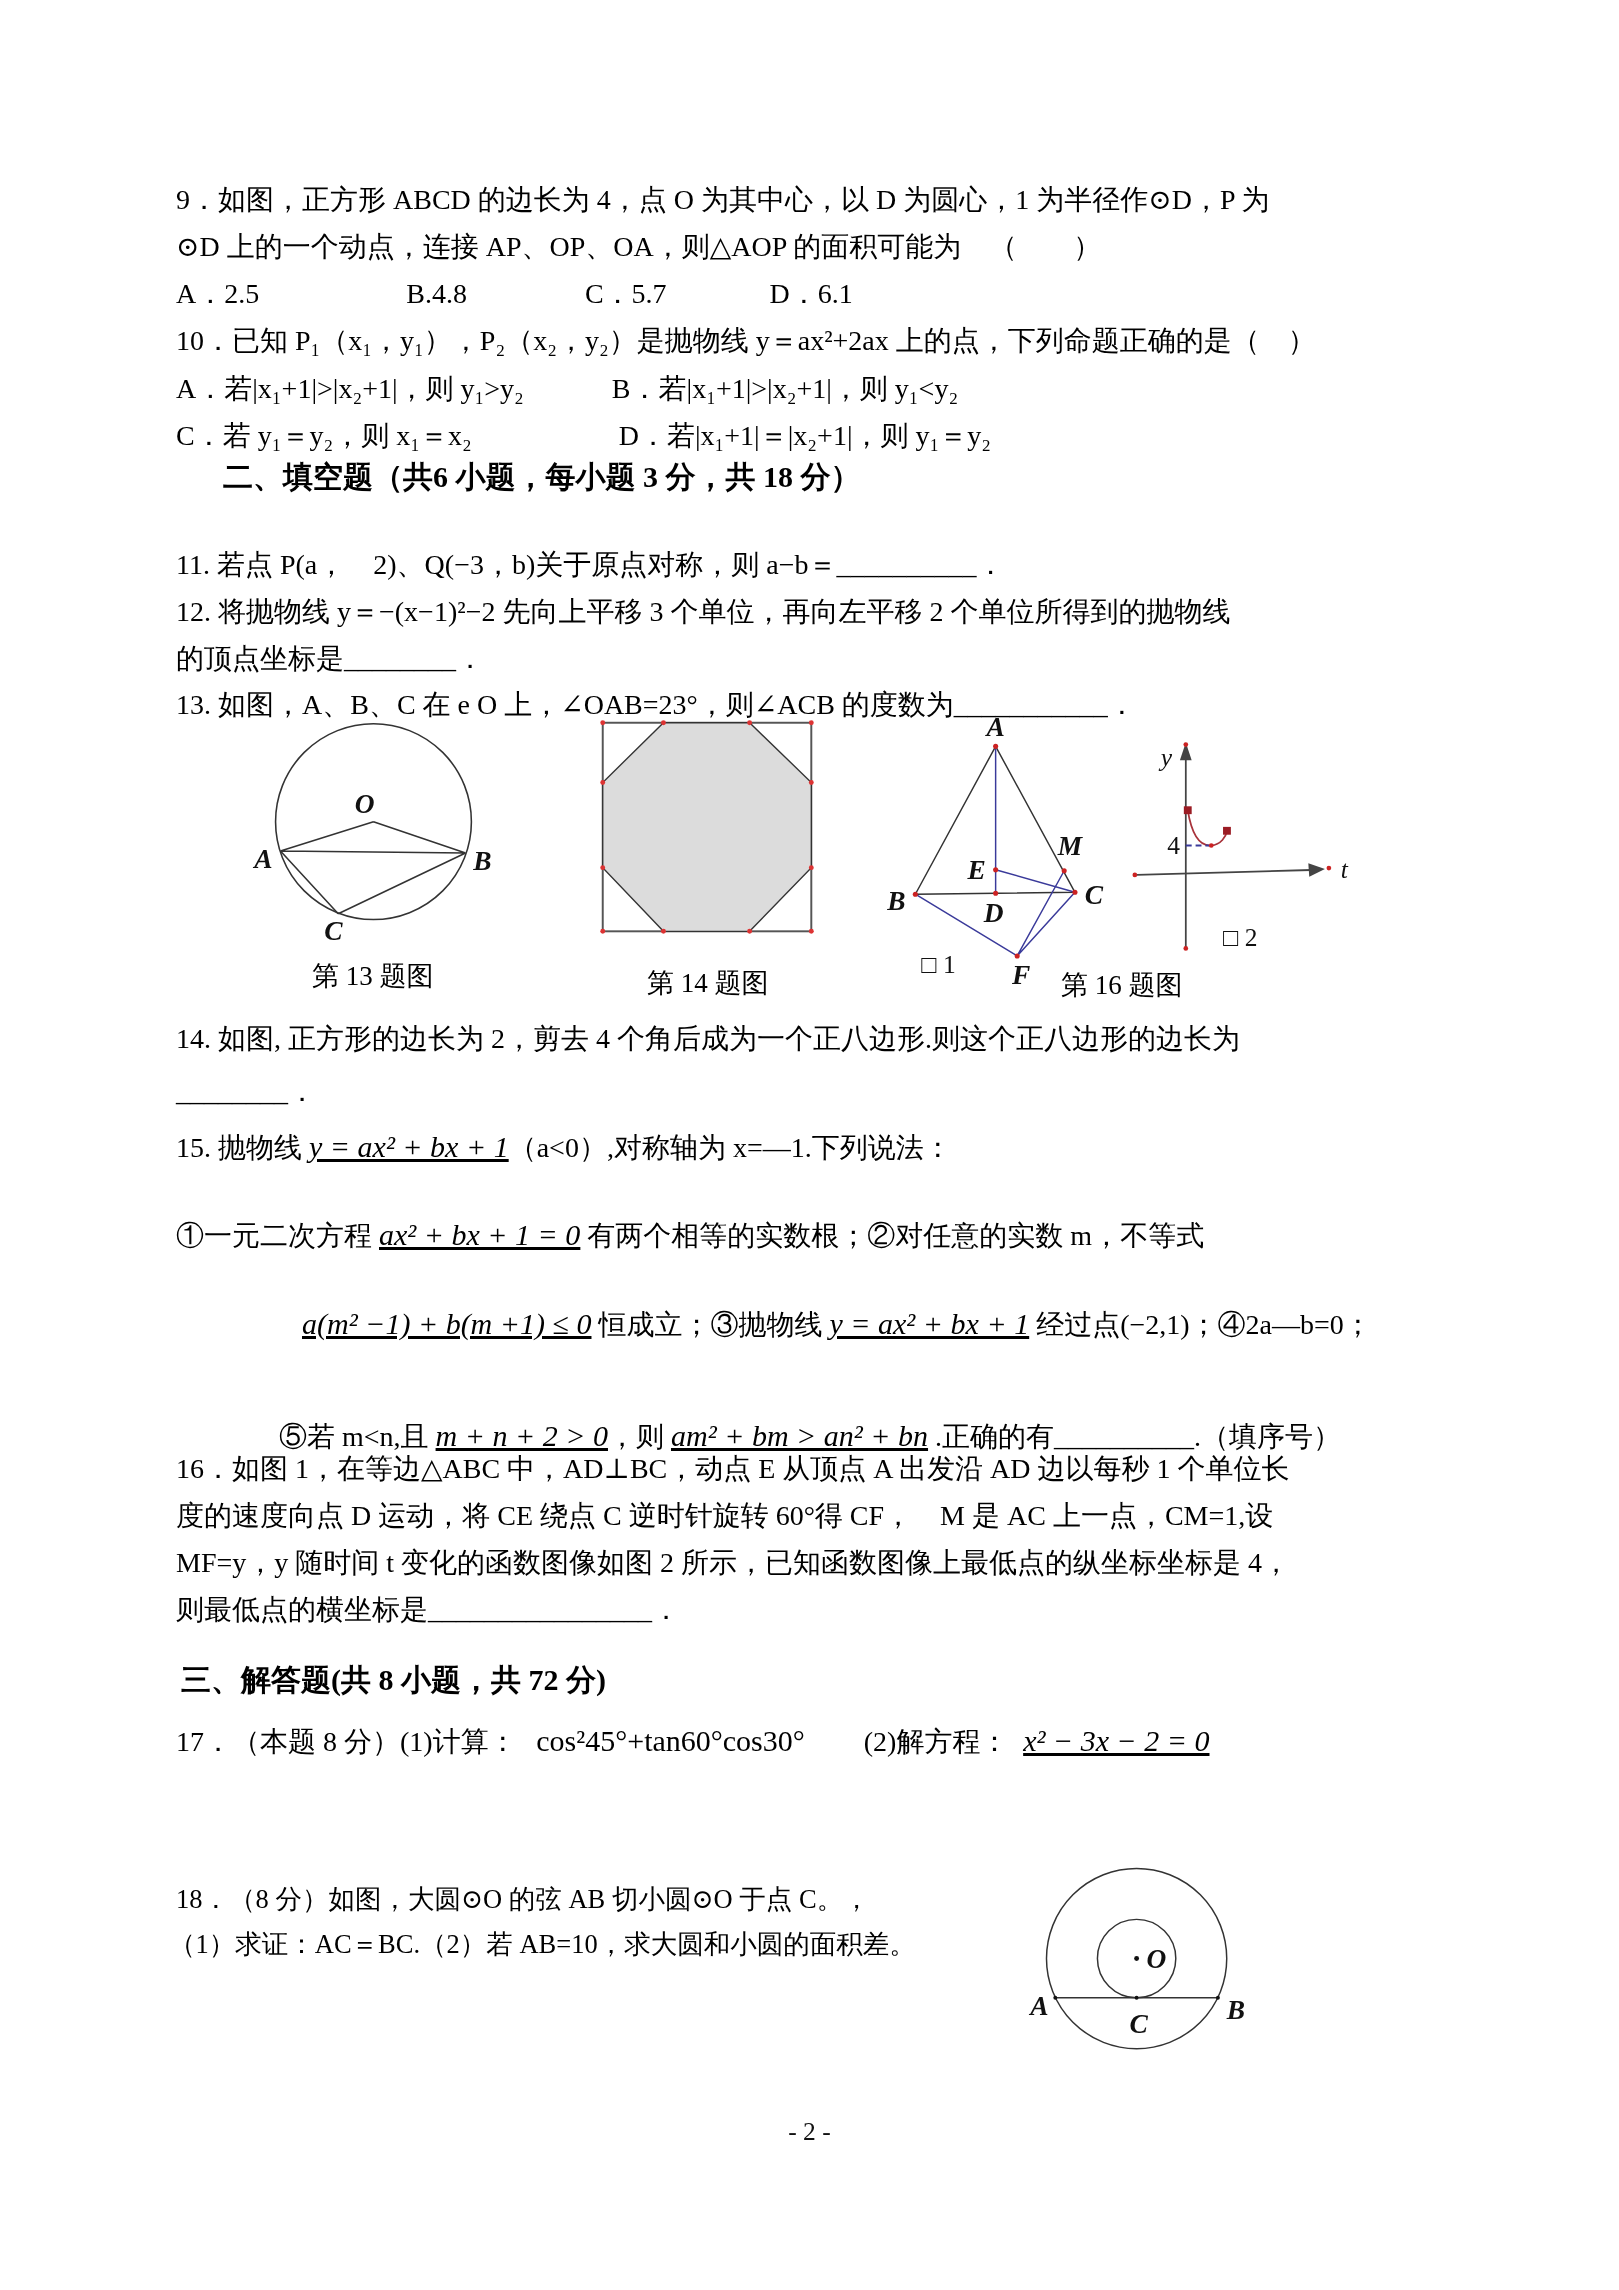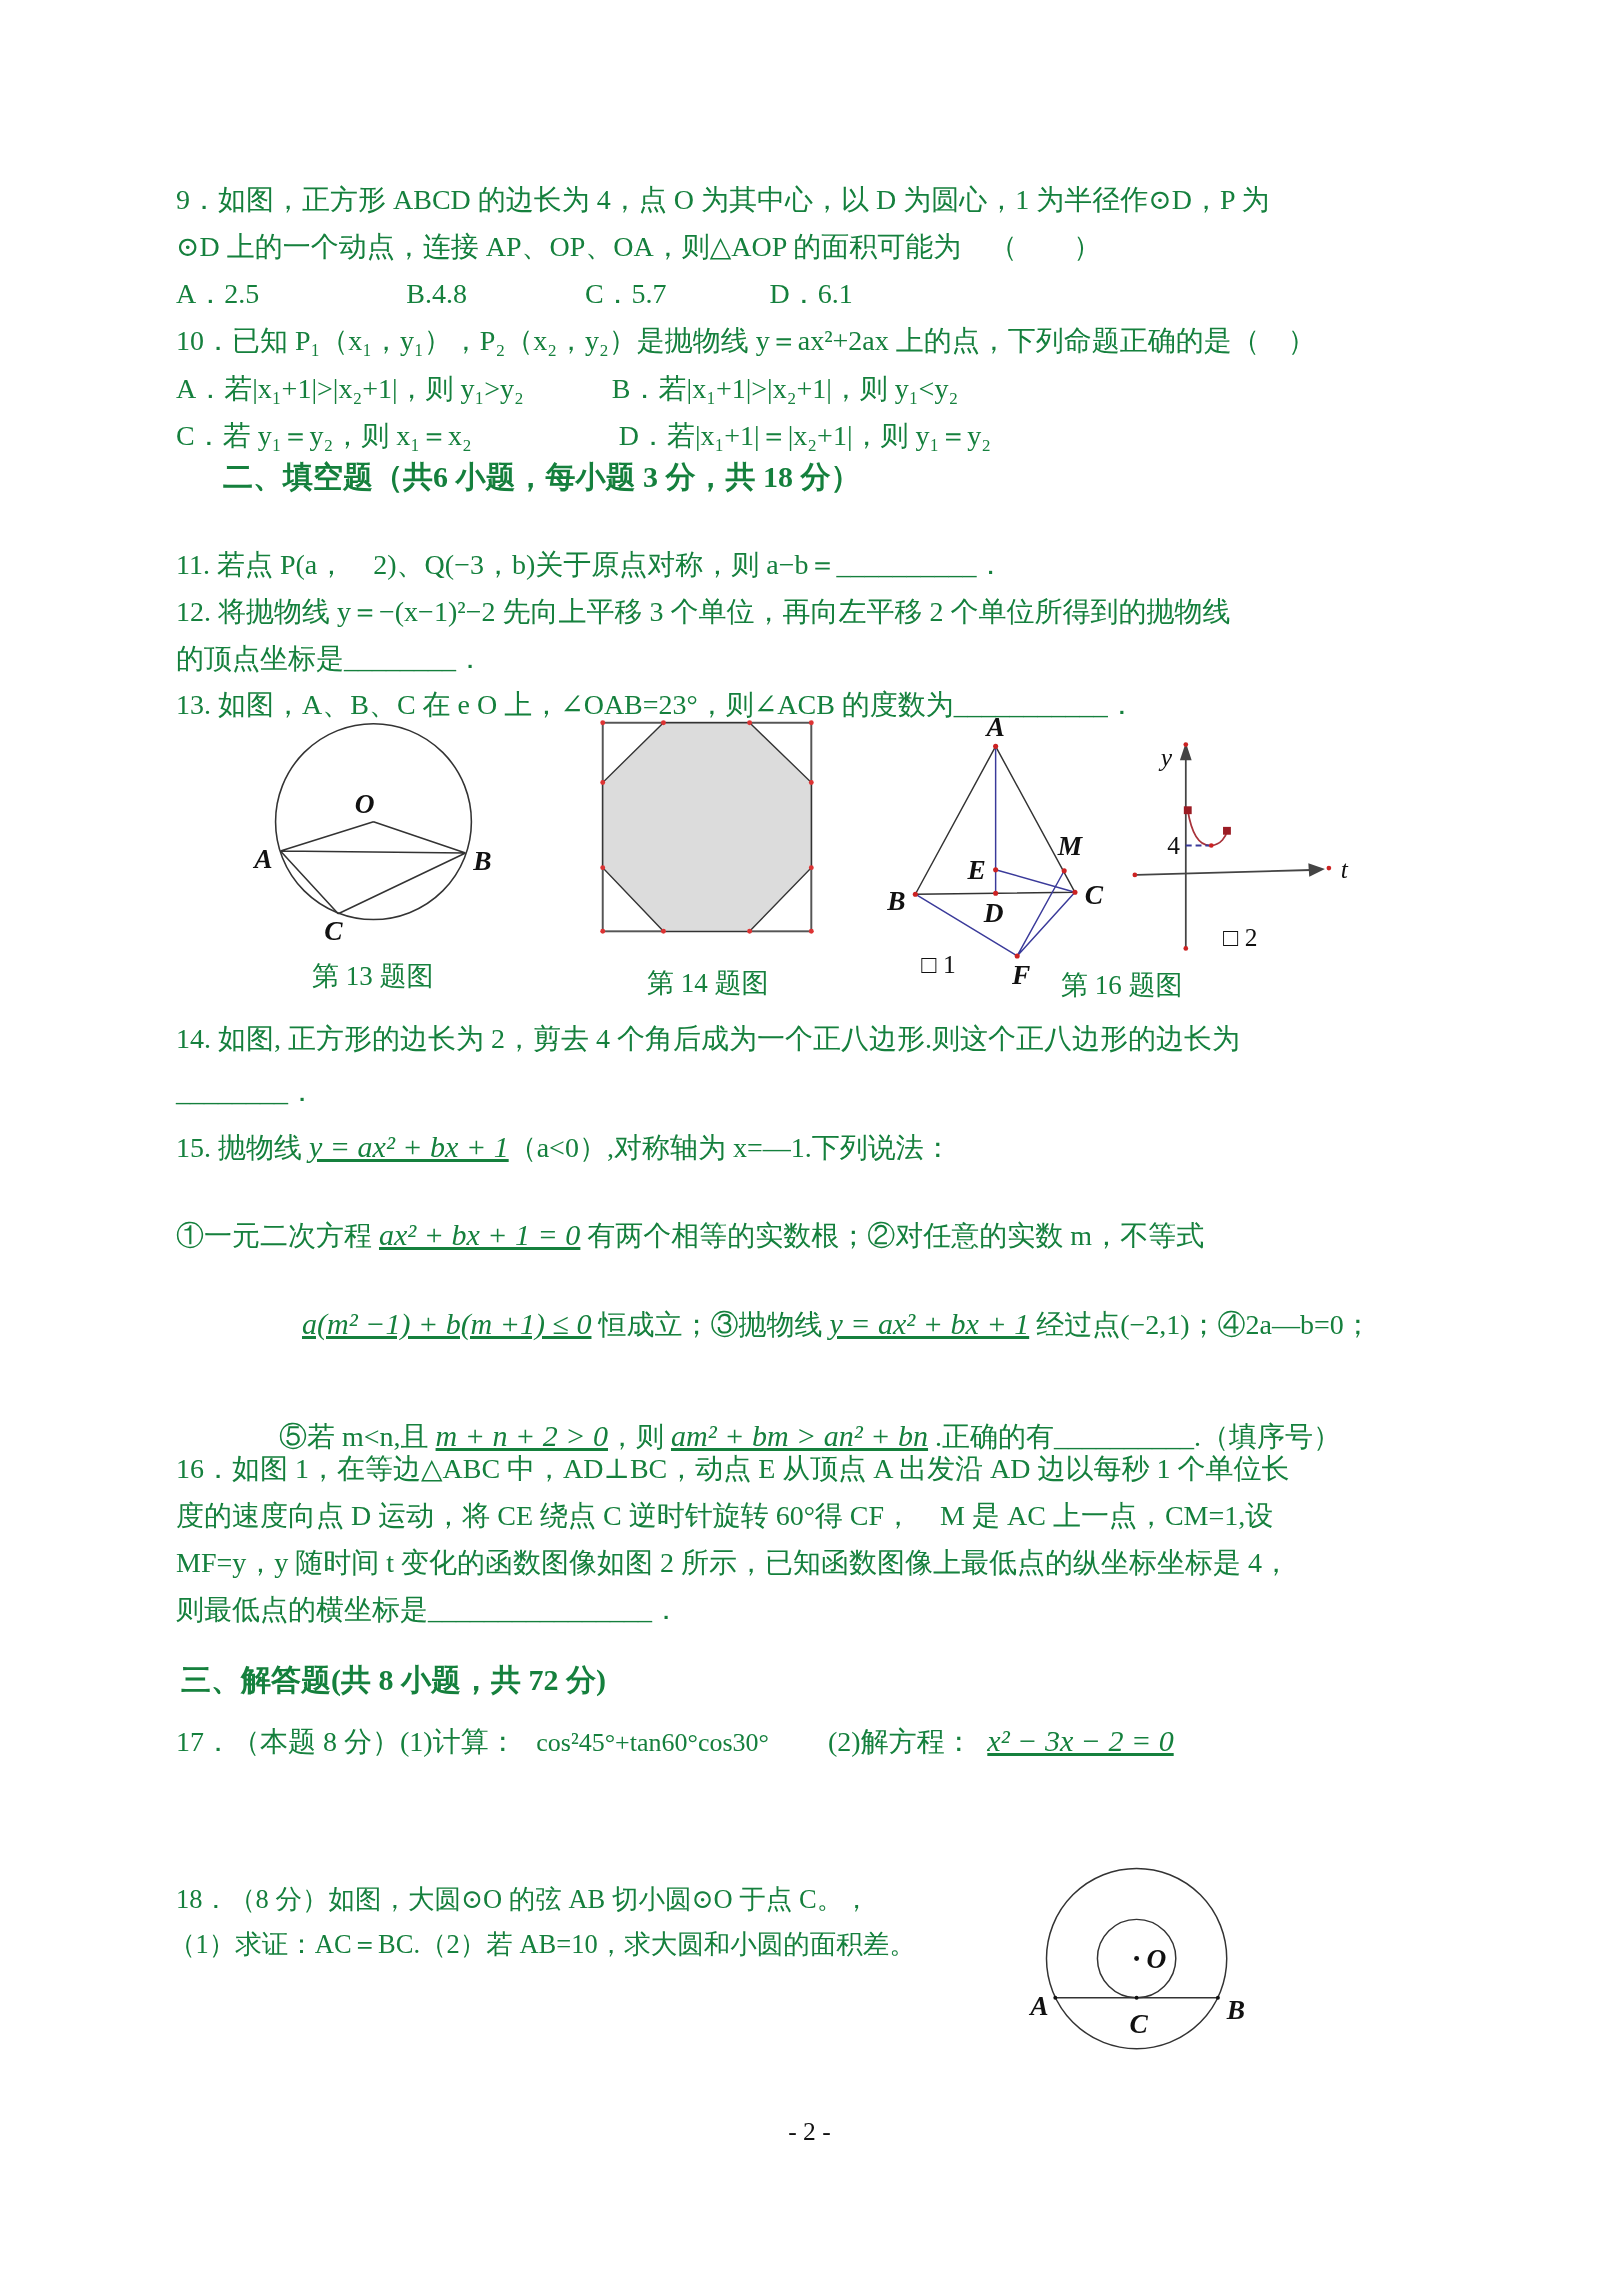--- a/index.html
+++ b/index.html
@@ -1,26 +1,26 @@
 <!DOCTYPE html>
 <html><head>
 <meta charset="utf-8">
 <style>
   html,body { margin:0; padding:0; background:#ffffff; }
   #page {
     position:relative; width:1619px; height:2291px; background:#ffffff;
     font-family:"Liberation Serif","DejaVu Serif",serif; color:#111;
   }
-  .ln { position:absolute; white-space:nowrap; font-size:28px; line-height:39px; color:#15803d; }
+  .ln { position:absolute; white-space:nowrap; font-size:28px; line-height:39px; color:#000000; }
   .hdr { font-size:30px; font-weight:bold; }
   .note { font-size:27.4px; font-weight:bold; }
   .small { font-size:26.5px; }
   .cap { font-size:27px; }
   .fm { font-style:italic; font-size:30px;text-decoration:underline; }
-  .fmu { font-size:26px; }
+  .fmu { font-size:30px; }
   .opt-b { margin-left:147px; } .opt-c { margin-left:118px; } .opt-d { margin-left:103px; }
   .gap-b { margin-left:88px; } .gap-d { margin-left:147px; }
   .q17-f1 { margin-left:19.6px; } .q17-mid { margin-left:59px; } .q17-f2 { margin-left:14.7px; }
   svg.fig { position:absolute; overflow:visible; }
   .flabel { font-family:"Liberation Serif","DejaVu Serif",serif; font-style:italic;
             font-weight:bold; font-size:28px; fill:#111; }
   .faxis  { font-family:"Liberation Serif","DejaVu Serif",serif; font-style:italic;
             font-size:26px; fill:#111; font-weight:normal; }
   .ftick  { font-family:"Liberation Serif","DejaVu Serif",serif; font-size:26px; fill:#111; }
   .fsub   { font-family:"Liberation Serif","DejaVu Serif",serif; font-size:26px; fill:#111; }

